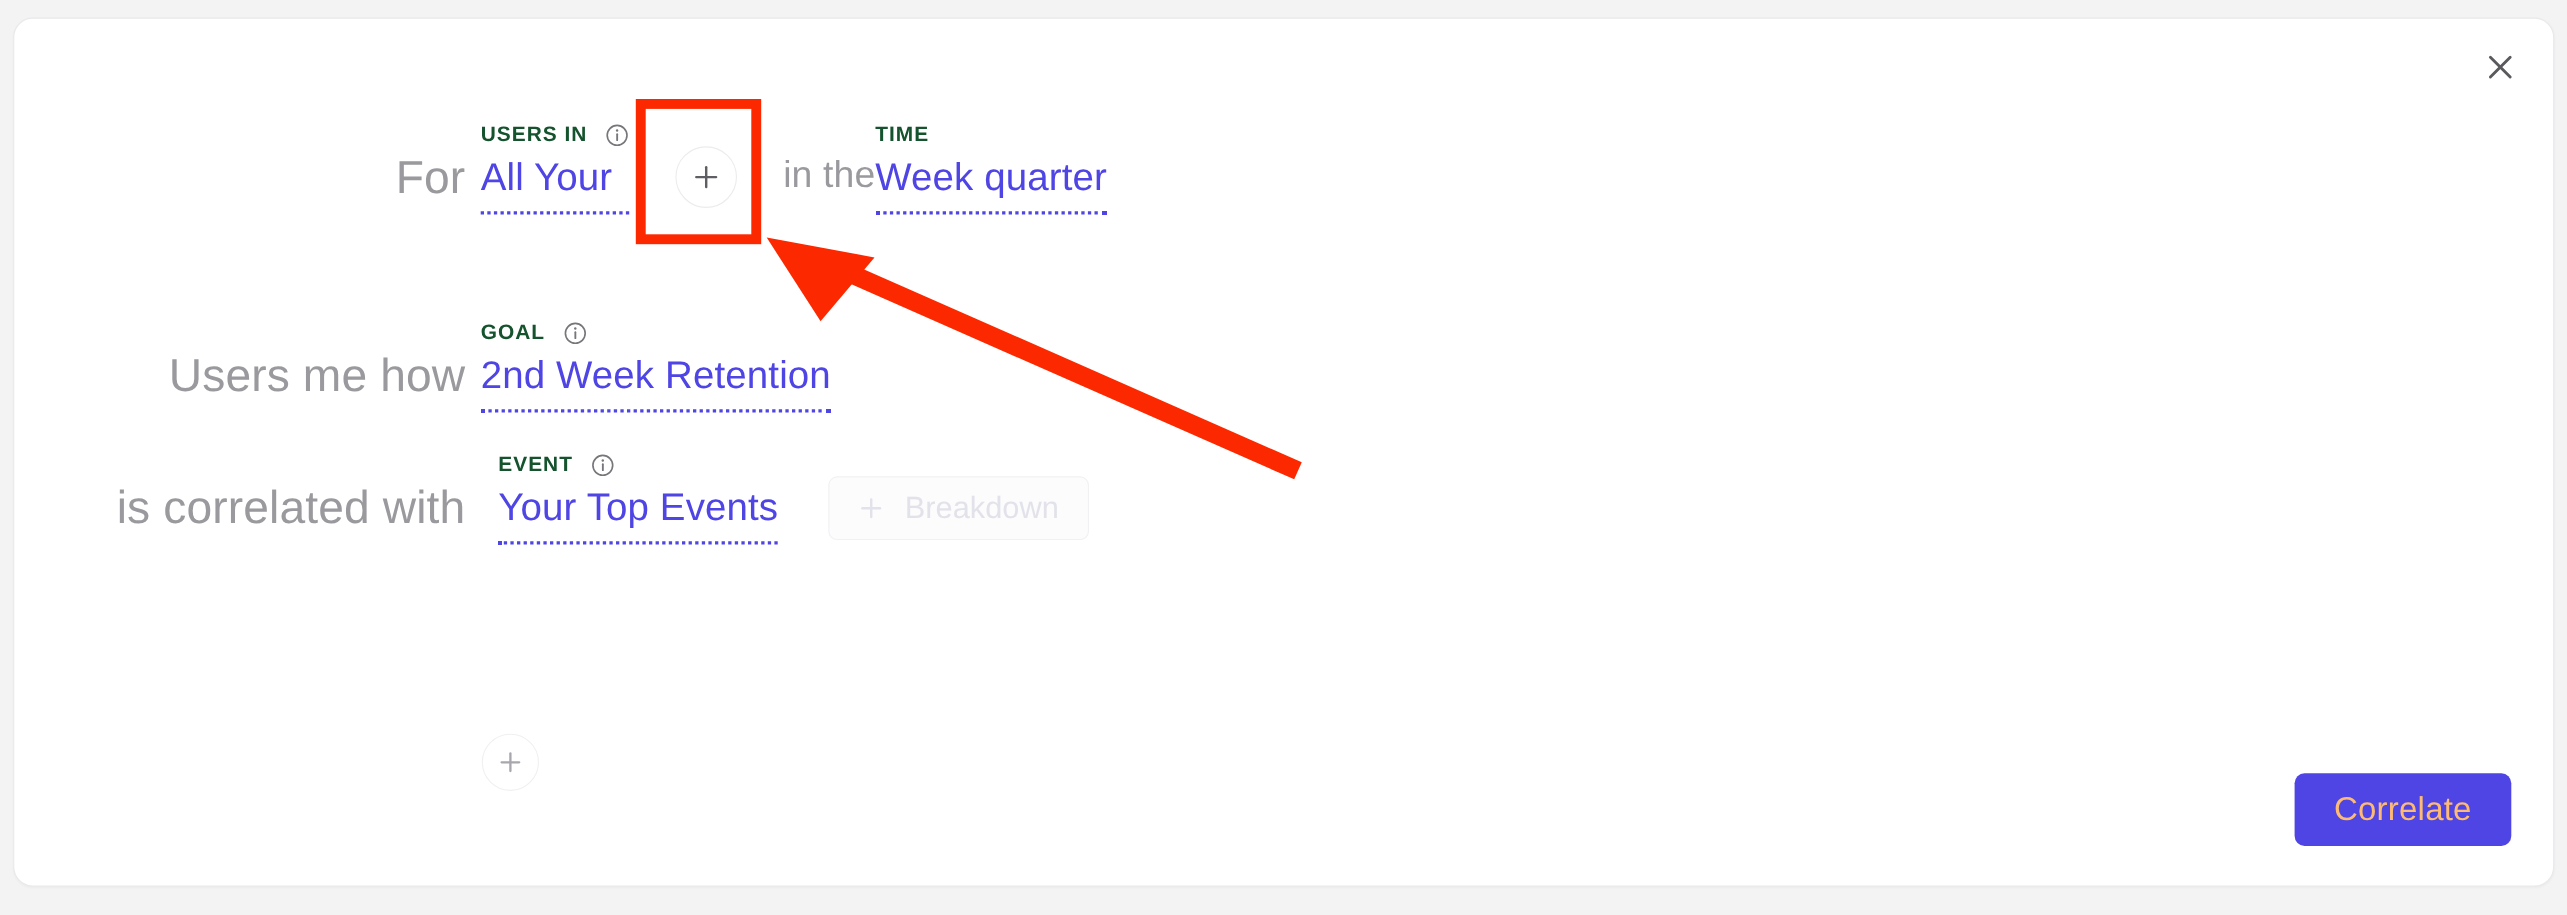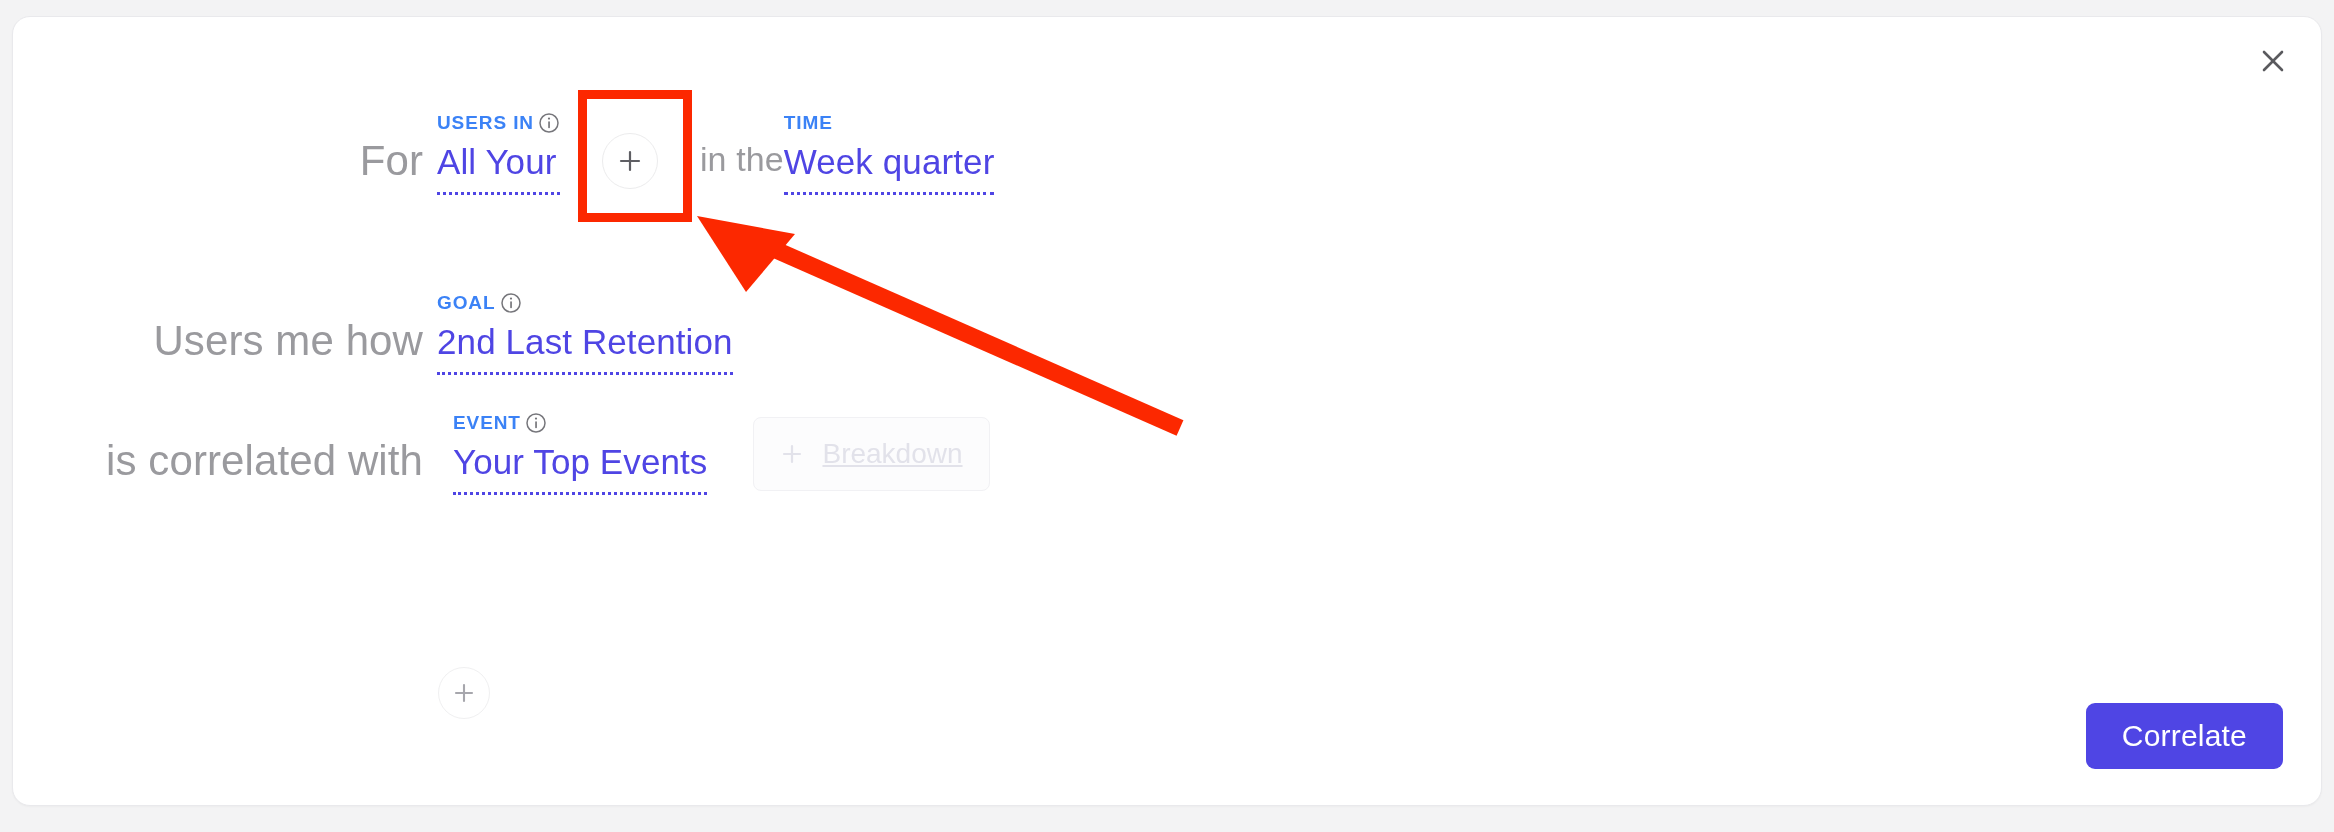--- a/index.html
+++ b/index.html
@@ -87,22 +87,22 @@
   
   .field {
     position: relative;
     display: inline-flex;
     flex-direction: column;
     justify-content: flex-end;
   }
   .field-label {
     display: flex;
     align-items: center;
-    gap: 4px;
-    color: #3b82f6;
+    gap: 16px;
+    color: #14532d;
     font-size: 19px;
     font-weight: 700;
     letter-spacing: 0.9px;
     margin-bottom: 9px;
     text-transform: uppercase;
     white-space: nowrap;
   }
   .field-value {
     color: #4f45e4;
     font-size: 35px;
@@ -140,31 +140,30 @@
     white-space: nowrap;
     letter-spacing: 0.1px;
     text-align: right;
   }
 
   
   .breakdown-btn {
     display: inline-flex;
     align-items: center;
     gap: 18px;
-    height: 74px;
+    height: 58px;
     padding: 0 26px;
     border: 1px solid #f1f1f4;
     border-radius: 8px;
     background: #fcfcfd;
     color: #e2e2ea;
     font-size: 28px;
     font-family: "Liberation Sans", sans-serif;
     cursor: pointer;
     white-space: nowrap;
-    text-decoration: underline;
   }
 
   
   .add-row-circle {
     position: absolute;
     left: 425px;
     top: 650px;
     width: 52px;
     height: 52px;
     border-radius: 50%;
@@ -178,21 +177,21 @@
   }
 
   
   .correlate-btn {
     position: absolute;
     right: 38px;
     bottom: 36px;
     height: 66px;
     padding: 0 36px;
     background: #4f45e4;
-    color: #ffffff;
+    color: #fdba74;
     font-size: 30px;
     font-family: "Liberation Sans", sans-serif;
     border: none;
     border-radius: 9px;
     cursor: pointer;
     letter-spacing: 0.2px;
   }
 
   
   .annotation {
@@ -268,21 +267,21 @@
 
         <div class="field" style="margin-left:14px;">
           <div class="field-label">
             <span>GOAL</span>
             <svg class="info-icon" width="22" height="22" viewBox="0 0 22 22">
               <circle cx="11" cy="11" r="9" fill="none" stroke="#76767b" stroke-width="1.5"></circle>
               <circle cx="11" cy="6.6" r="1.1" fill="#76767b"></circle>
               <rect x="10.2" y="9.2" width="1.7" height="7" rx="0.8" fill="#76767b"></rect>
             </svg>
           </div>
-          <div class="field-value">2nd Last Retention</div>
+          <div class="field-value">2nd Week Retention</div>
         </div>
       </div>
 
       <div class="qrow row-3">
         <div class="lead-wrap">
           <span class="lead-word">is correlated with</span>
         </div>
 
         <div class="field" style="margin-left:30px;">
           <div class="field-label">

